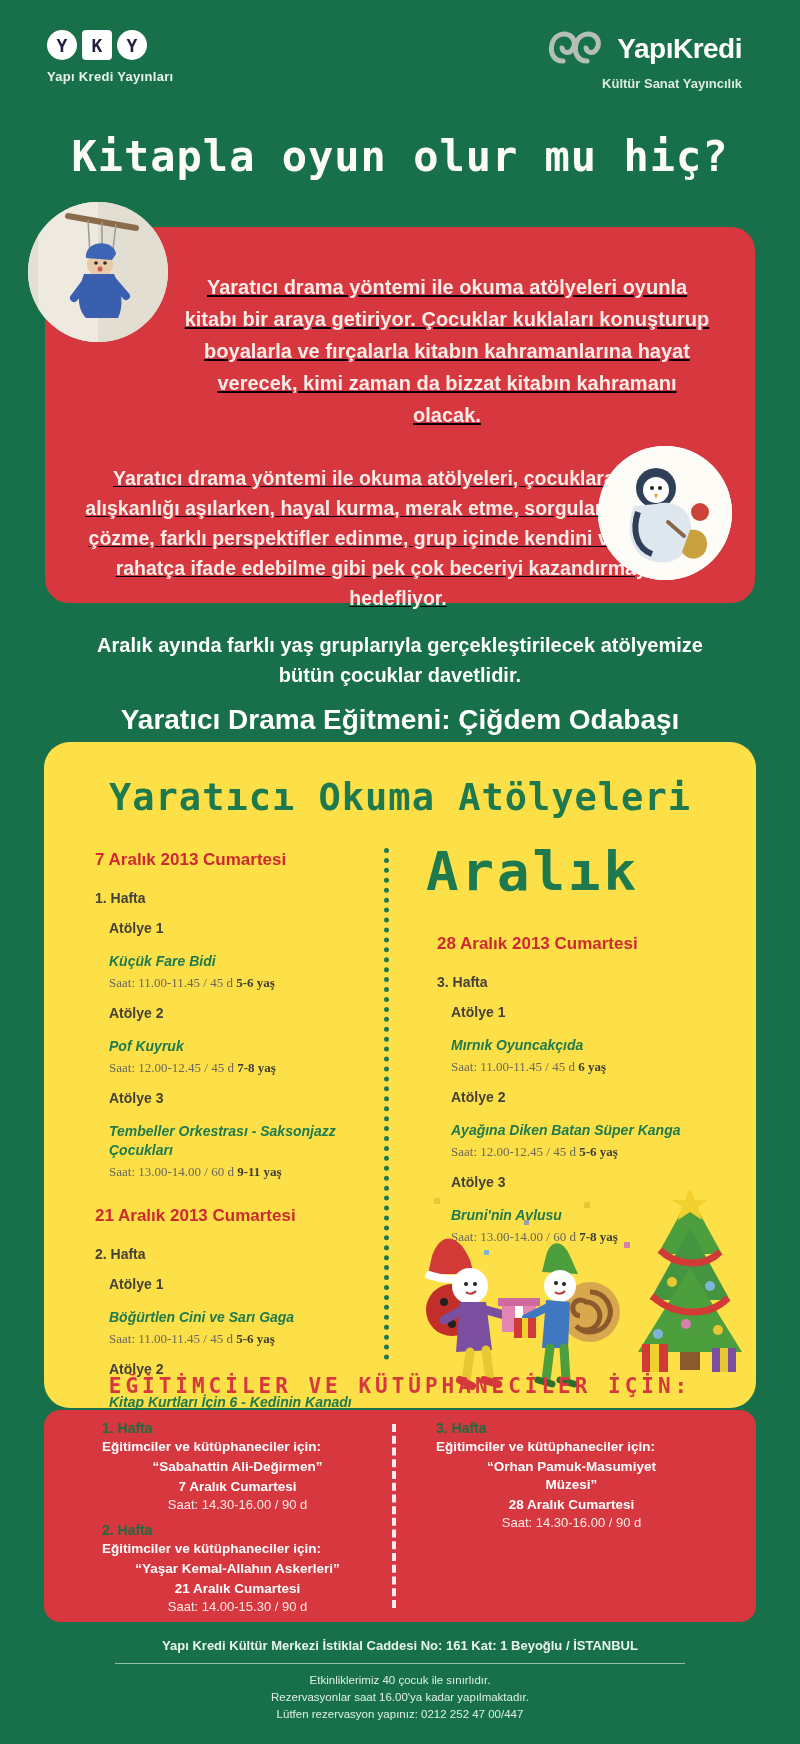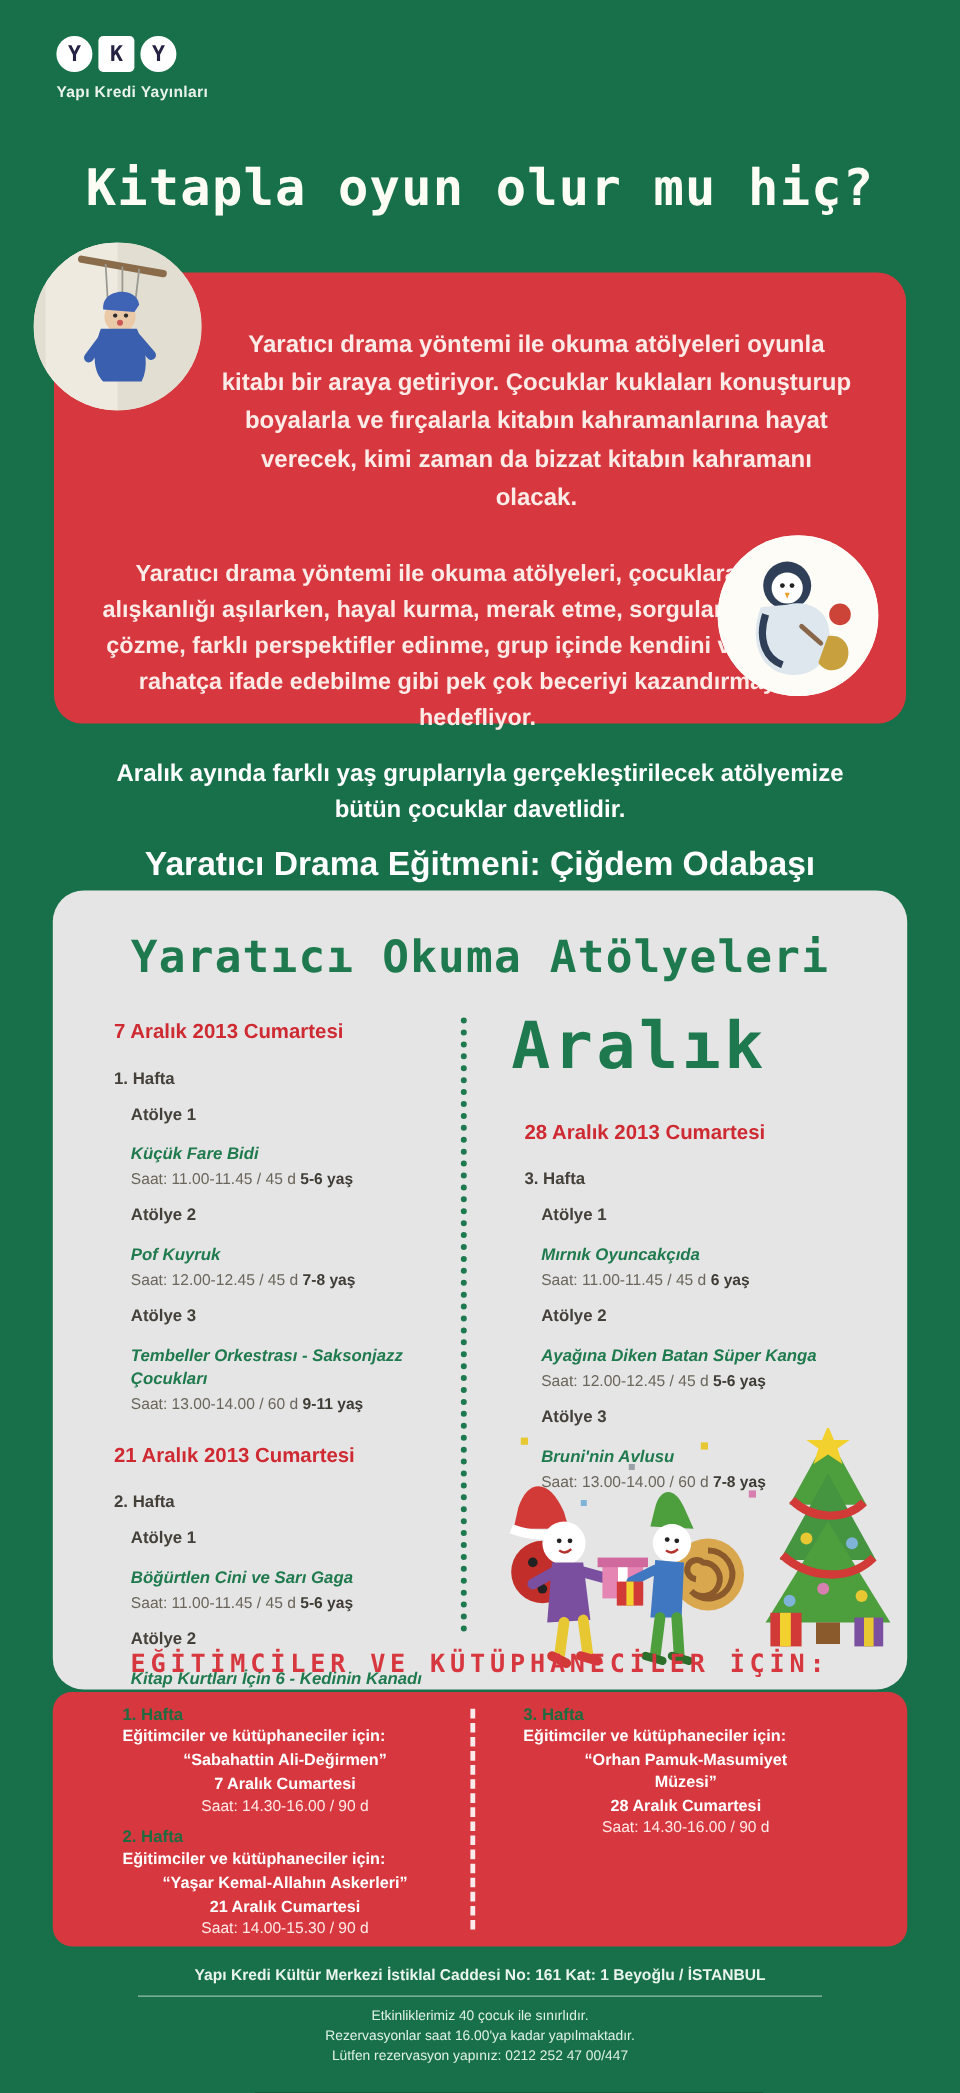--- a/index.html
+++ b/index.html
@@ -20,53 +20,53 @@
   .yk{position:absolute;right:58px;top:28px;text-align:right;}
   .yk-row{display:flex;align-items:center;gap:8px;justify-content:flex-end;}
   .yk-name{color:#fff;font-size:28px;font-weight:bold;letter-spacing:-.5px;}
   .yk-sub{margin-top:6px;color:#dcebe2;font-size:13px;font-weight:bold;}
   
   .main-title{position:absolute;left:0;top:132px;width:100%;text-align:center;
     font-family:"DejaVu Sans Mono",monospace;font-weight:bold;font-size:42px;
     letter-spacing:1px;color:#fdfdf6;}
   
   .intro-box{position:absolute;left:45px;top:227px;width:710px;height:376px;
-    background:#d7383f;border-radius:24px;}
+    background:#d7383f;border-radius:24px;text-decoration:underline;}
   .intro-p{color:#fcebe7;font-weight:bold;text-align:center;}
   .p1{padding:24px 44px 0 138px;font-size:20px;line-height:32px;}
   .p2{padding:12px 42px 0 38px;font-size:19.5px;line-height:30px;}
   .circle{position:absolute;border-radius:50%;overflow:hidden;background:#fff;}
   .circle-photo{left:28px;top:202px;width:140px;height:140px;background:#ded9cd;}
   .circle-illus{left:598px;top:446px;width:134px;height:134px;}
   
   .invite{position:absolute;left:80px;top:630px;width:640px;text-align:center;
     color:#fff;font-weight:bold;font-size:20px;line-height:30px;}
   .trainer{position:absolute;left:0;top:704px;width:100%;text-align:center;
     color:#fff;font-weight:bold;font-size:28px;}
   
   .card{position:absolute;left:44px;top:742px;width:712px;height:666px;
-    background:#e5e5e5;border-radius:26px;}
+    background:#fde047;border-radius:26px;}
   .card-title{position:absolute;left:0;top:34px;width:100%;text-align:center;
     font-family:"DejaVu Sans Mono",monospace;font-weight:bold;font-size:37px;
     letter-spacing:1px;color:#1e7a4e;}
   .col-divider{position:absolute;left:340px;top:106px;height:512px;width:0;
     border-left:5px dotted #1e7a4e;}
   .month{position:absolute;left:382px;top:98px;
     font-family:"DejaVu Sans Mono",monospace;font-weight:bold;font-size:54px;
     letter-spacing:3px;color:#1e7a4e;}
   .col{position:absolute;}
   .col-left{left:51px;top:108px;width:282px;}
   .col-right{left:393px;top:192px;width:300px;}
   .session-date{font-size:17px;font-weight:bold;color:#cf2a32;margin-top:26px;}
   .col .session:first-child .session-date{margin-top:0;}
   .session-week{font-size:14px;font-weight:bold;color:#45413a;margin-top:20px;}
   .atelier{margin:14px 0 0 14px;}
   .atelier-name{font-size:14px;font-weight:bold;color:#45413a;}
   .atelier-book{font-size:14px;font-weight:bold;color:#1f7a4e;margin-top:16px;line-height:19px;font-style:italic;}
-  .atelier-time{font-size:13px;color:#6b665c;margin-top:4px;}
+  .atelier-time{font-size:13px;color:#6b665c;margin-top:4px;font-family:Liberation Serif, serif;}
   .atelier-time .age{color:#3f3c35;font-weight:bold;}
   .christmas{position:absolute;left:330px;top:448px;width:376px;height:206px;}
   .edu-heading{position:absolute;left:0;top:632px;width:100%;text-align:center;
     font-family:"DejaVu Sans Mono",monospace;font-weight:bold;font-size:21px;
     letter-spacing:4px;color:#d7383f;}
   
   .edu-box{position:absolute;left:44px;top:1410px;width:712px;height:212px;
     background:#d7383f;border-radius:16px;}
   .edu-divider{position:absolute;left:348px;top:14px;bottom:14px;width:0;
     border-left:4px dashed rgba(255,255,255,.9);}
@@ -95,20 +95,34 @@
 
   <div class="yky">
     <div class="yky-shapes">
       <div class="yky-shape round">Y</div>
       <div class="yky-shape square">K</div>
       <div class="yky-shape round">Y</div>
     </div>
     <div class="yky-sub">Yapı Kredi Yayınları</div>
   </div>
 
+  <div class="yk">
+    <div class="yk-row">
+      <span>
+        <svg width="62" height="38" viewBox="0 0 62 38">
+          <g fill="none" stroke="#b3beb6" stroke-width="5" stroke-linecap="round">
+            <path d="M16 33 C6 33 3 24 5 16 C7 8 15 4 22 7 C28 10 29 17 25 22 C22 26 16 25 15 20"></path>
+            <path d="M40 33 C30 33 27 24 29 16 C31 8 39 4 46 7 C52 10 53 17 49 22 C46 26 40 25 39 20"></path>
+          </g>
+        </svg>
+      </span>
+      <span class="yk-name">YapıKredi</span>
+    </div>
+    <div class="yk-sub">Kültür Sanat Yayıncılık</div>
+  </div>
 
   <div class="main-title">Kitapla oyun olur mu hiç?</div>
 
   <div class="intro-box">
     <p class="intro-p p1">Yaratıcı drama yöntemi ile okuma atölyeleri oyunla kitabı bir araya getiriyor. Çocuklar kuklaları konuşturup boyalarla ve fırçalarla kitabın kahramanlarına hayat verecek, kimi zaman da bizzat kitabın kahramanı olacak.</p>
     <p class="intro-p p2">Yaratıcı drama yöntemi ile okuma atölyeleri, çocuklara okuma alışkanlığı aşılarken, hayal kurma, merak etme, sorgulama, problem çözme, farklı perspektifler edinme, grup içinde kendini ve fikirlerini rahatça ifade edebilme gibi pek çok beceriyi kazandırmayı da hedefliyor.</p>
   </div>
 
   <div class="circle circle-photo">
     <svg width="140" height="140" viewBox="0 0 140 140">

